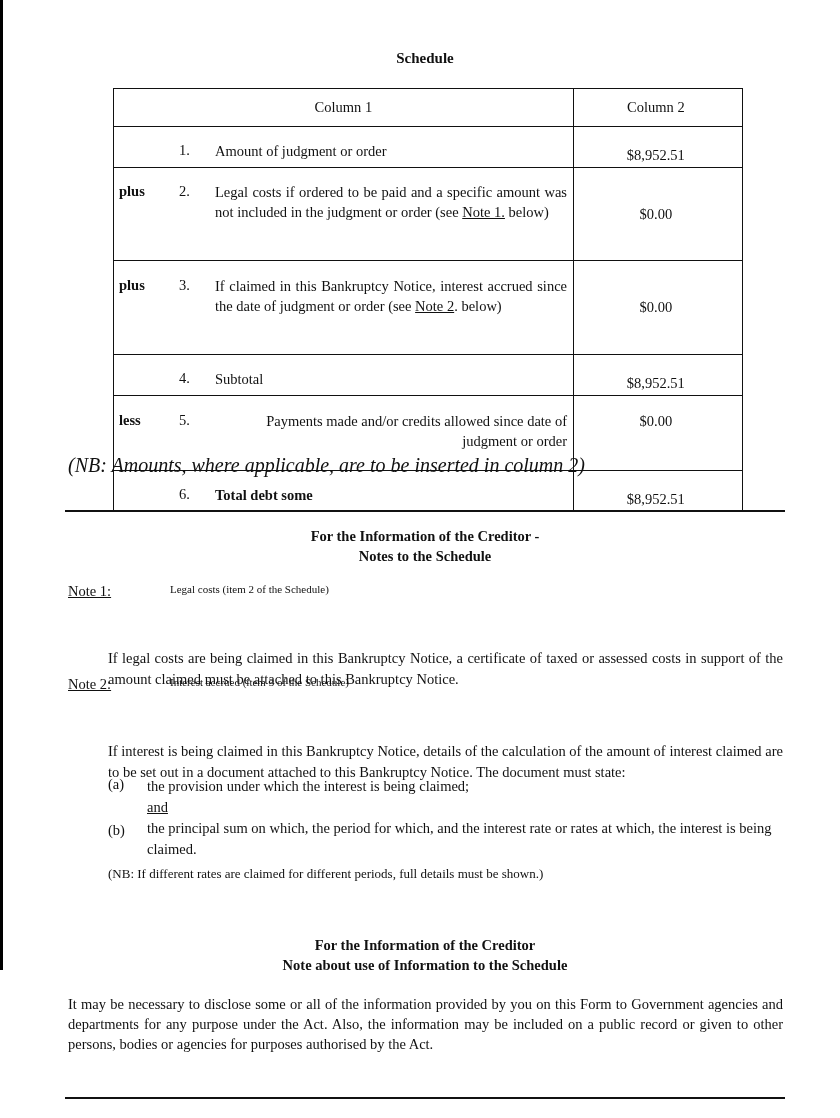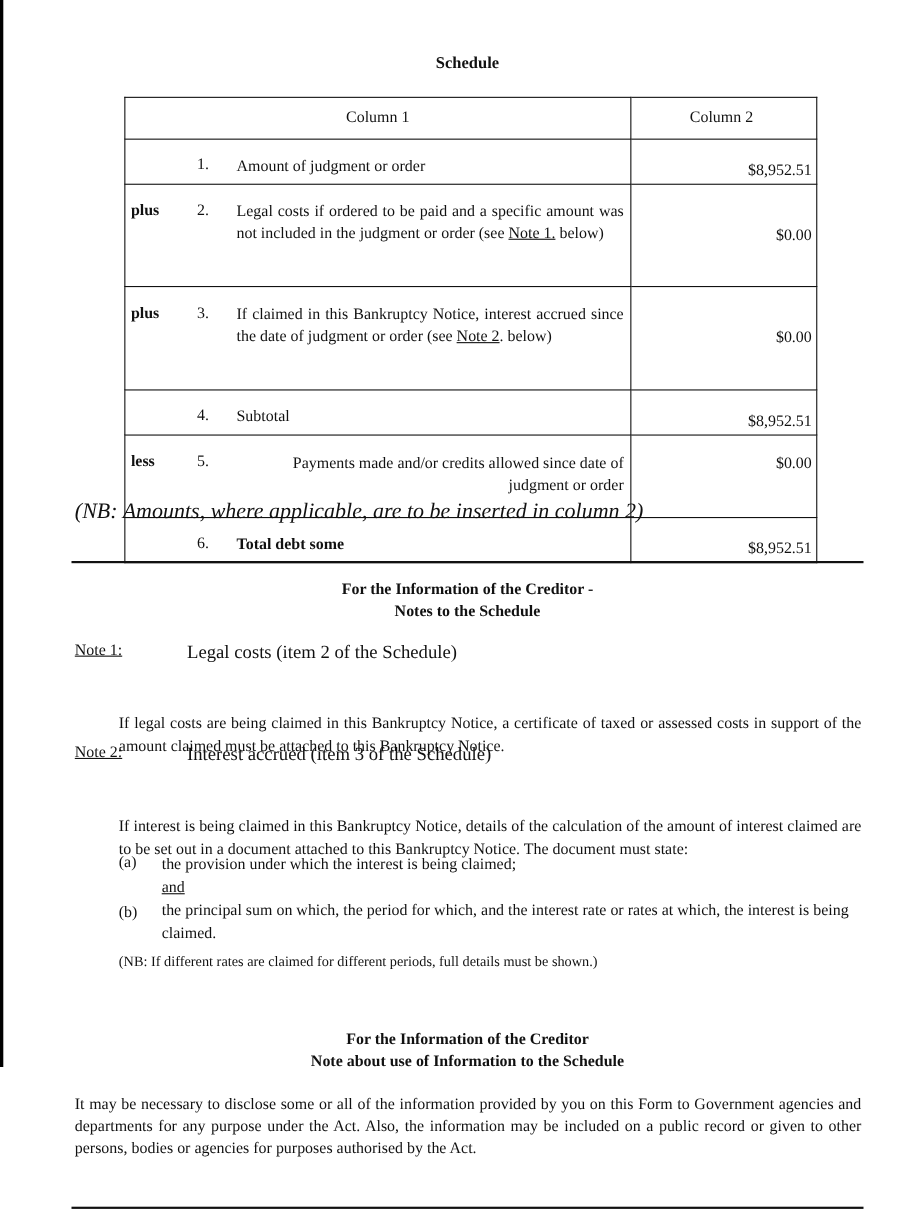--- a/index.html
+++ b/index.html
@@ -5,39 +5,39 @@
   html, body { margin:0; padding:0; background:#fff; }
   body { width:840px; height:1118px; position:relative; overflow:hidden;
          font-family:"Liberation Serif", "DejaVu Serif", serif; color:#111; font-size:14.5px; }
   .edge-bar { position:absolute; left:0; top:0; width:3px; height:970px; background:#000; }
   .abs { position:absolute; }
   .title { left:0; width:850px; top:50px; text-align:center; font-weight:bold; font-size:15px; }
   table.sched { position:absolute; left:113px; top:88px; width:630px; border-collapse:collapse; }
   table.sched td, table.sched th { border:1.5px solid #111; padding:0; vertical-align:middle; font-weight:normal; }
   table.sched th { height:37px; text-align:center; font-size:14.5px; }
   .c1 { width:459px; }
-  .c2 { width:169px; text-align:right; padding-right:4px !important; }
+  .c2 { width:169px; text-align:center; padding-right:4px !important; }
   .rowin { display:flex; align-items:flex-start; }
   .op { width:53px; padding-left:5px; font-weight:bold; box-sizing:border-box; }
   .num { width:48px; padding-left:12px; box-sizing:border-box; }
   .desc { width:352px; text-align:justify; line-height:19.5px; }
   .r1 td { height:37px; }
   .r2 td { height:77px; }
   .r3 td { height:77px; }
   .r4 td { height:37px; }
   .r5 td { height:57px; }
   .r6 td { height:37px; }
   .amt-bottom { vertical-align:bottom !important; padding-bottom:3px !important; }
   .amt-top { vertical-align:top !important; padding-top:8px !important; }
   u { text-decoration:underline;text-align:right; }
   .nb1 { left:68px; top:454px; font-size:20px;font-style:italic; }
   .rule { position:absolute; height:1.5px; background:#111; }
   .center-h { left:0; width:850px; text-align:center; font-weight:bold; font-size:14.5px; line-height:20px; }
   .note-label { left:68px; font-size:14.5px; }
-  .note-title { left:170px; font-size:17px; }
+  .note-title { left:170px; font-size:11px; }
   .para { left:108px; width:675px; text-align:justify; line-height:20.5px; font-size:14.5px;margin-top:28px; }
   .li-mark { left:108px; font-size:14.5px; }
   .li-text { left:147px; width:636px; line-height:20.5px; font-size:14.5px; }
   .nb2 { left:108px; font-size:13px; }
   .para2 { left:68px; width:715px; text-align:justify; line-height:20px; font-size:14.5px; }
 </style>
 </head>
 <body>
 
 <div class="edge-bar"></div>

